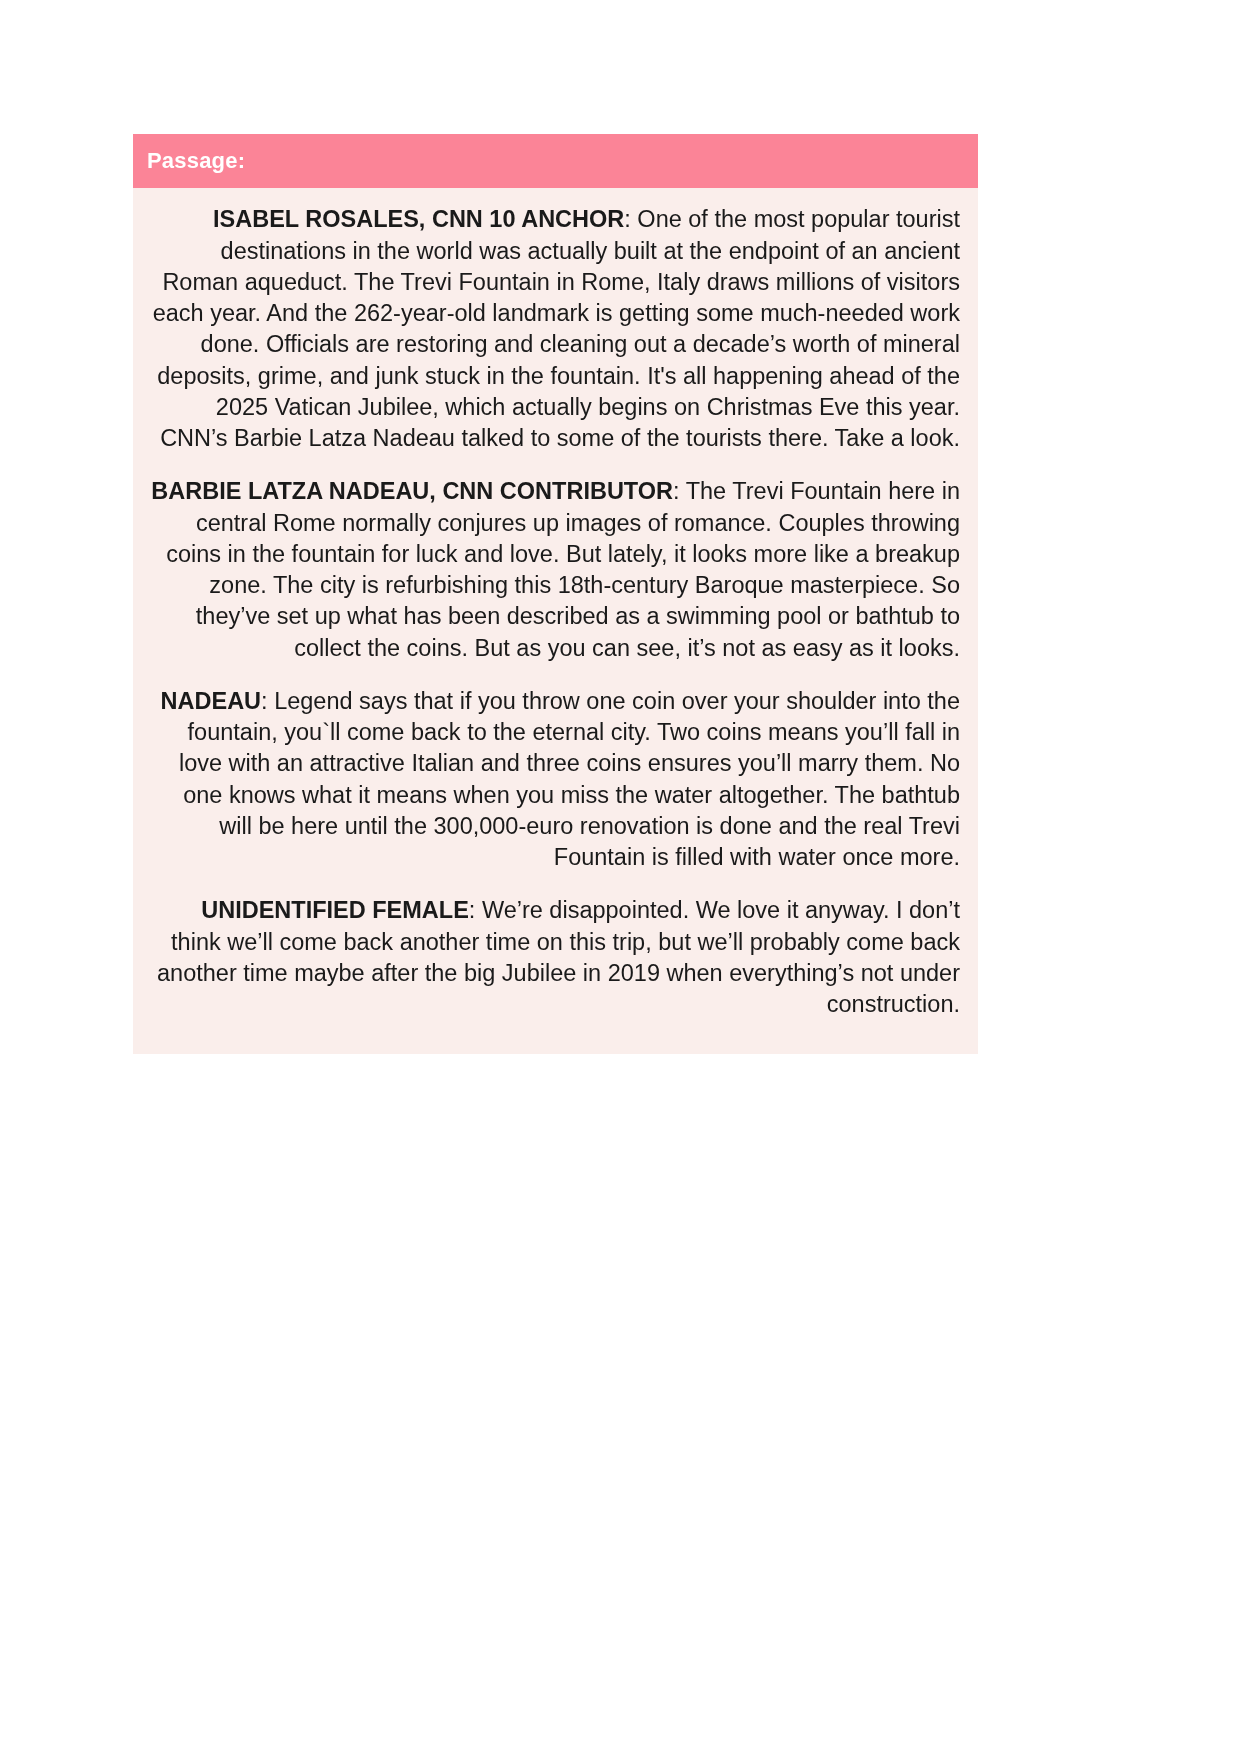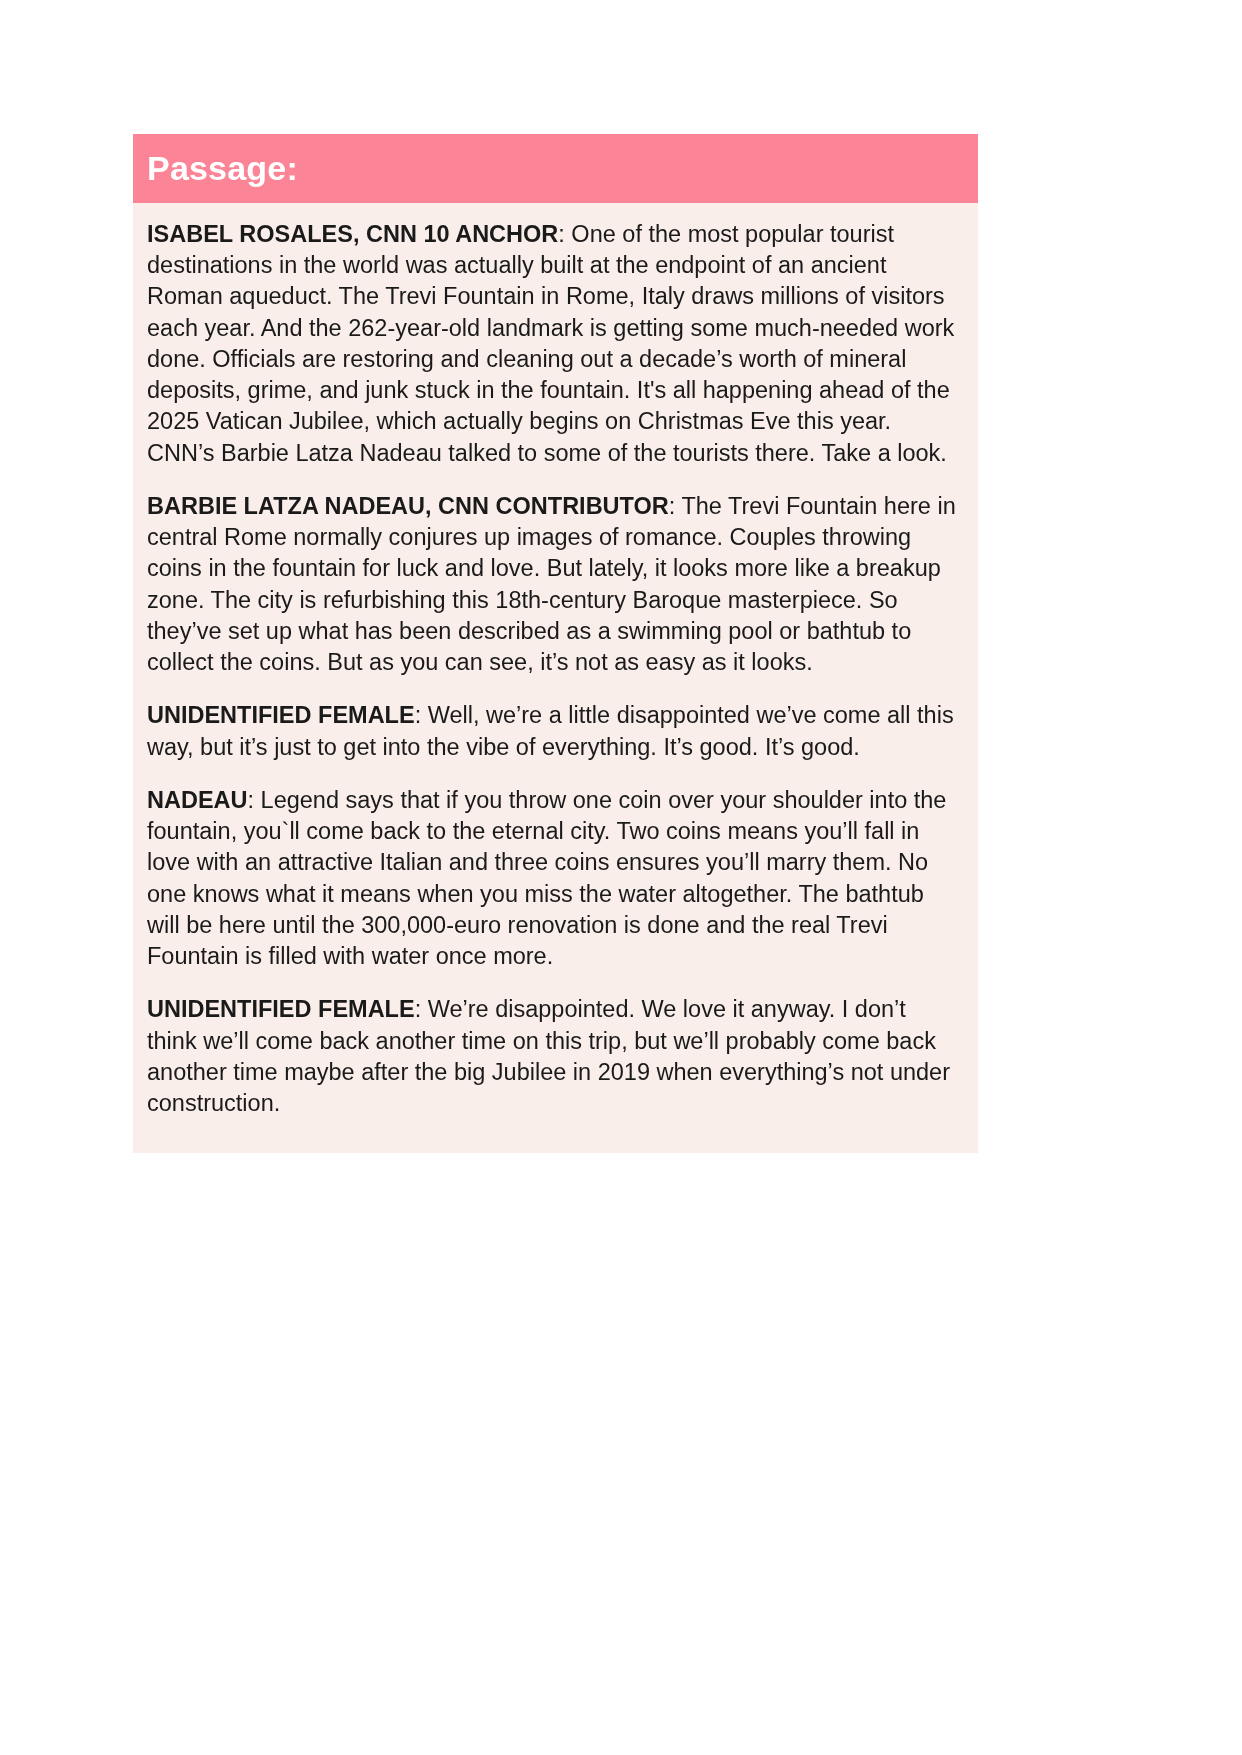--- a/index.html
+++ b/index.html
@@ -21,36 +21,36 @@
   }
   .passage-card {
     position: absolute;
     left: 133px;
     top: 134px;
     width: 845px;
   }
   .passage-header {
     background: #fb8497;
     color: #ffffff;
-    font-size: 34px;
+    font-size: 22px;
     font-weight: bold;
     padding: 14px 0 14px 14px;
     line-height: 1.2;
     letter-spacing: 0.2px;
   }
   .passage-body {
     background: #faeeeb;
     padding: 16px 18px 34px 14px;
   }
   .para {
     font-size: 23.5px;
     line-height: 1.33;
     color: #1a1a1a;
     margin: 0 0 22px 0;
-    text-align: left;
+    text-align: right;
   }
   .para:last-child {
     margin-bottom: 0;
   }
   .speaker {
     font-weight: bold;
   }
 </style>
 </head>
 <body>
@@ -61,23 +61,20 @@
     <div class="passage-body">
 
       <p class="para">
         <span class="speaker">ISABEL ROSALES, CNN 10 ANCHOR</span><span>: One of the most popular tourist destinations in the world was actually built at the endpoint of an ancient Roman aqueduct. The Trevi Fountain in Rome, Italy draws millions of visitors each year. And the 262-year-old landmark is getting some much-needed work done.  Officials are restoring and cleaning out a decade’s worth of mineral deposits, grime, and junk stuck in the fountain. It's all happening ahead of the 2025 Vatican Jubilee, which actually begins on Christmas Eve this year.  CNN’s Barbie Latza Nadeau talked to some of the tourists there. Take a look.</span>
       </p>
 
       <p class="para">
         <span class="speaker">BARBIE LATZA NADEAU, CNN CONTRIBUTOR</span><span>: The Trevi Fountain here in central Rome normally conjures up images of romance. Couples throwing coins in the fountain for luck and love. But lately, it looks more like a breakup zone.  The city is refurbishing this 18th-century Baroque masterpiece. So they’ve set up what has been described as a swimming pool or bathtub to collect the coins. But as you can see, it’s not as easy as it looks.</span>
       </p>
 
-      <p class="para">
-        <span class="speaker">UNIDENTIFIED FEMALE</span><span>: Well, we’re a little disappointed we’ve come all this way, but it’s just to get into the vibe of everything. It’s good. It’s good.</span>
-      </p>
 
       <p class="para">
         <span class="speaker">NADEAU</span><span>: Legend says that if you throw one coin over your shoulder into the fountain, you`ll come back to the eternal city. Two coins means you’ll fall in love with an attractive Italian and three coins ensures you’ll marry them. No one knows what it means when you miss the water altogether.  The bathtub will be here until the 300,000-euro renovation is done and the real Trevi Fountain is filled with water once more.</span>
       </p>
 
       <p class="para">
         <span class="speaker">UNIDENTIFIED FEMALE</span><span>: We’re disappointed. We love it anyway. I don’t think we’ll come back another time on this trip, but we’ll probably come back another time maybe after the big Jubilee in 2019 when everything’s not under construction.</span>
       </p>
 
     </div>

